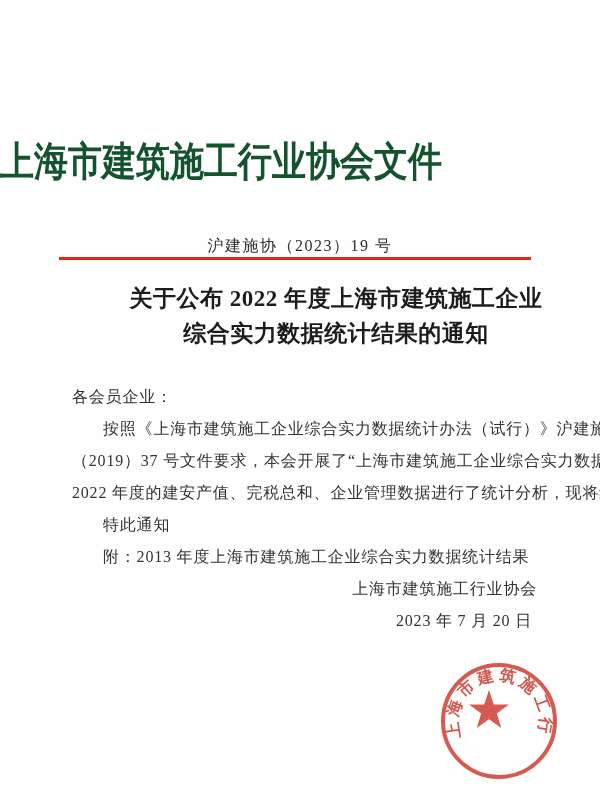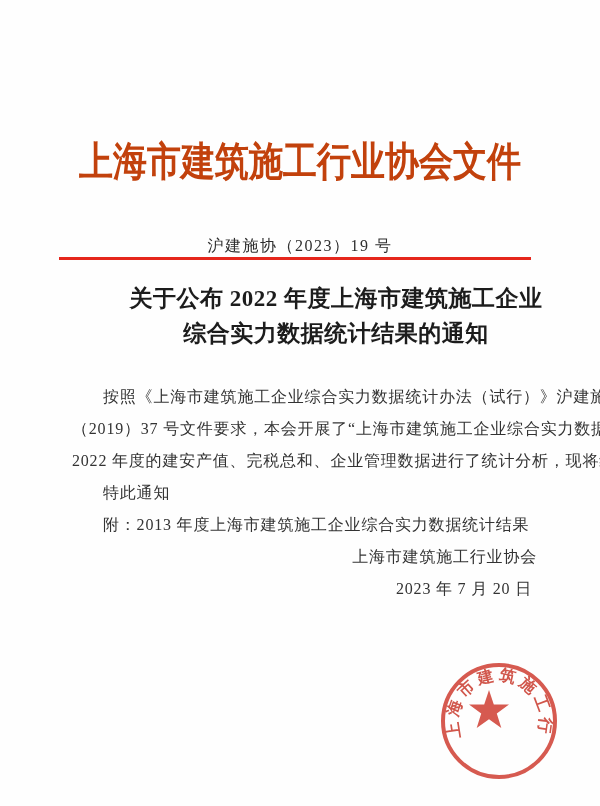--- a/index.html
+++ b/index.html
@@ -7,22 +7,22 @@
     position: relative;
     width: 600px;
     height: 806px;
     background: #fefefe;
     overflow: hidden;
     font-family: "Liberation Serif", "DejaVu Serif", serif;
   }
   .letterhead {
     position: absolute;
     top: 135px; left: 0; width: 100%;
-    text-align: center;
-    color: #c2410c;
+    text-align: left;
+    color: #14532d;
     font-size: 34px;
     font-weight: bold;
     letter-spacing: 0px;
     white-space: nowrap;
   }
   .letterhead .stretch {
     display: inline-block;
     transform: scaleY(1.18);
     transform-origin: center top;
   }
@@ -99,20 +99,21 @@
   <div class="doc-number">沪建施协（2023）19 号</div>
 
   <div class="red-rule"></div>
 
   <div class="notice-title">
     <div>关于公布 2022 年度上海市建筑施工企业</div>
     <div>综合实力数据统计结果的通知</div>
   </div>
 
   <div class="body-text">
+    <div class="body-line">各会员企业：</div>
     <div class="body-line indent">按照《上海市建筑施工企业综合实力数据统计办法（试行）》沪建施协</div>
     <div class="body-line">（2019）37 号文件要求，本会开展了“上海市建筑施工企业综合实力数据</div>
     <div class="body-line">2022 年度的建安产值、完税总和、企业管理数据进行了统计分析，现将统</div>
     <div class="body-line indent">特此通知</div>
     <div class="body-line indent">附：2013 年度上海市建筑施工企业综合实力数据统计结果</div>
     <div class="signoff-line org">上海市建筑施工行业协会</div>
     <div class="signoff-line date">2023 年 7 月 20 日</div>
   </div>
 
   <svg class="seal" viewBox="0 0 148 148" aria-hidden="true">

